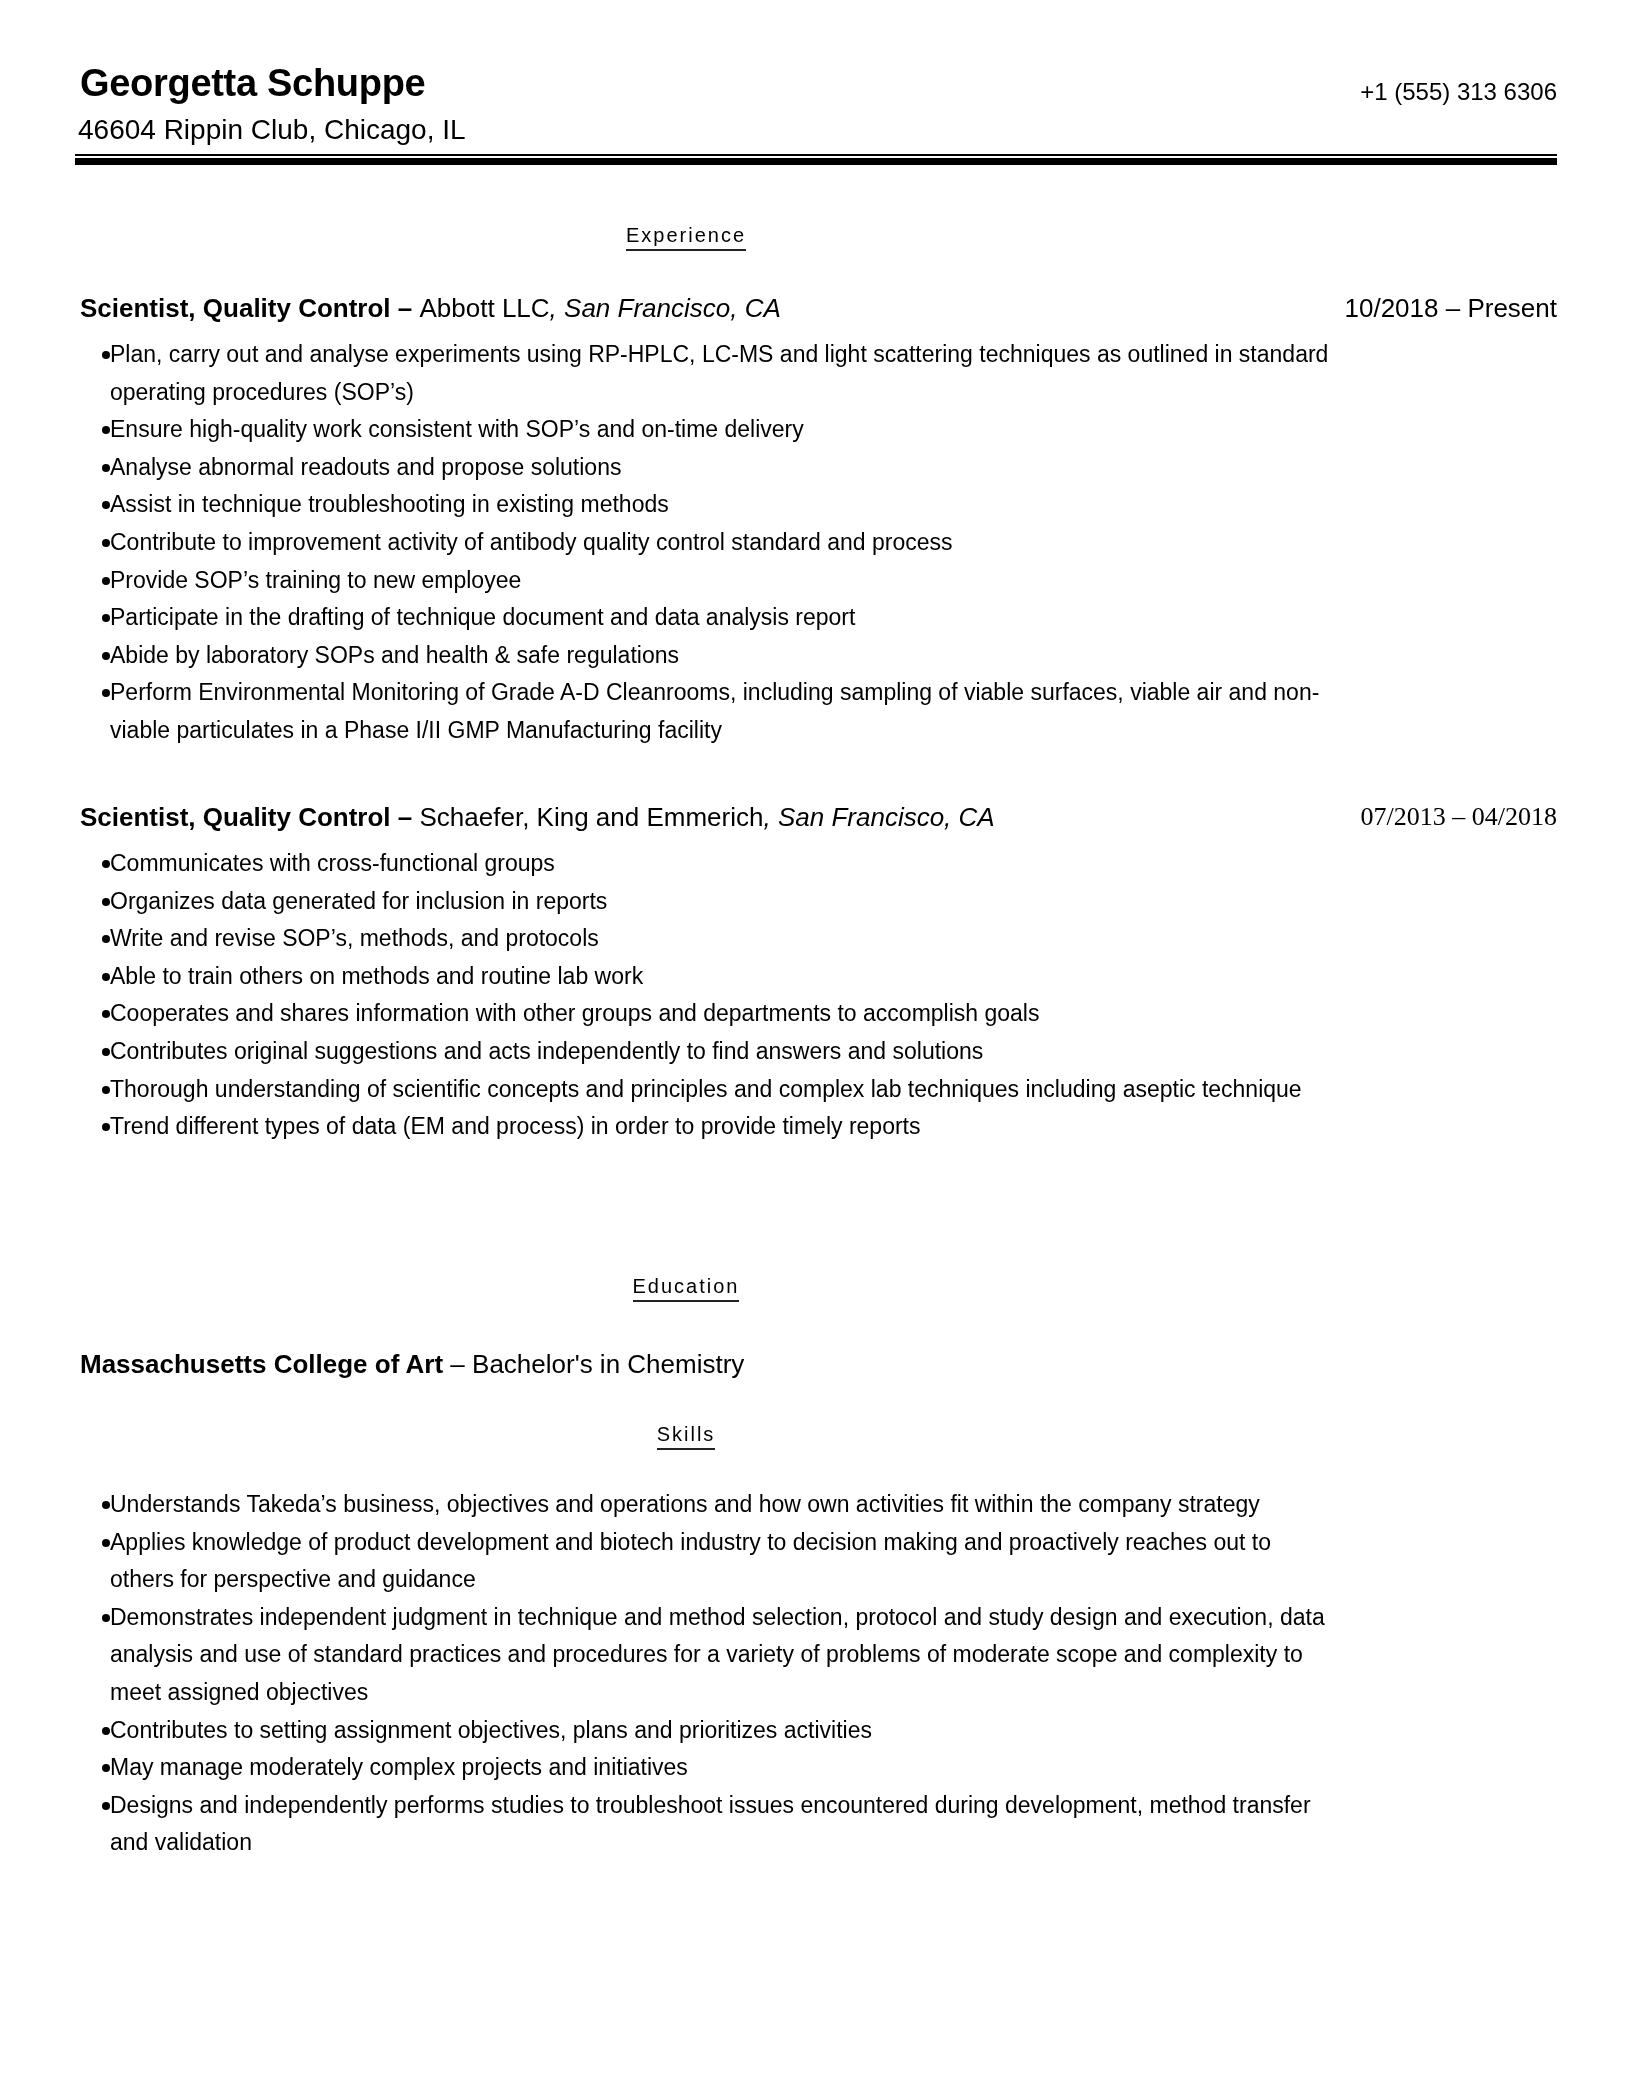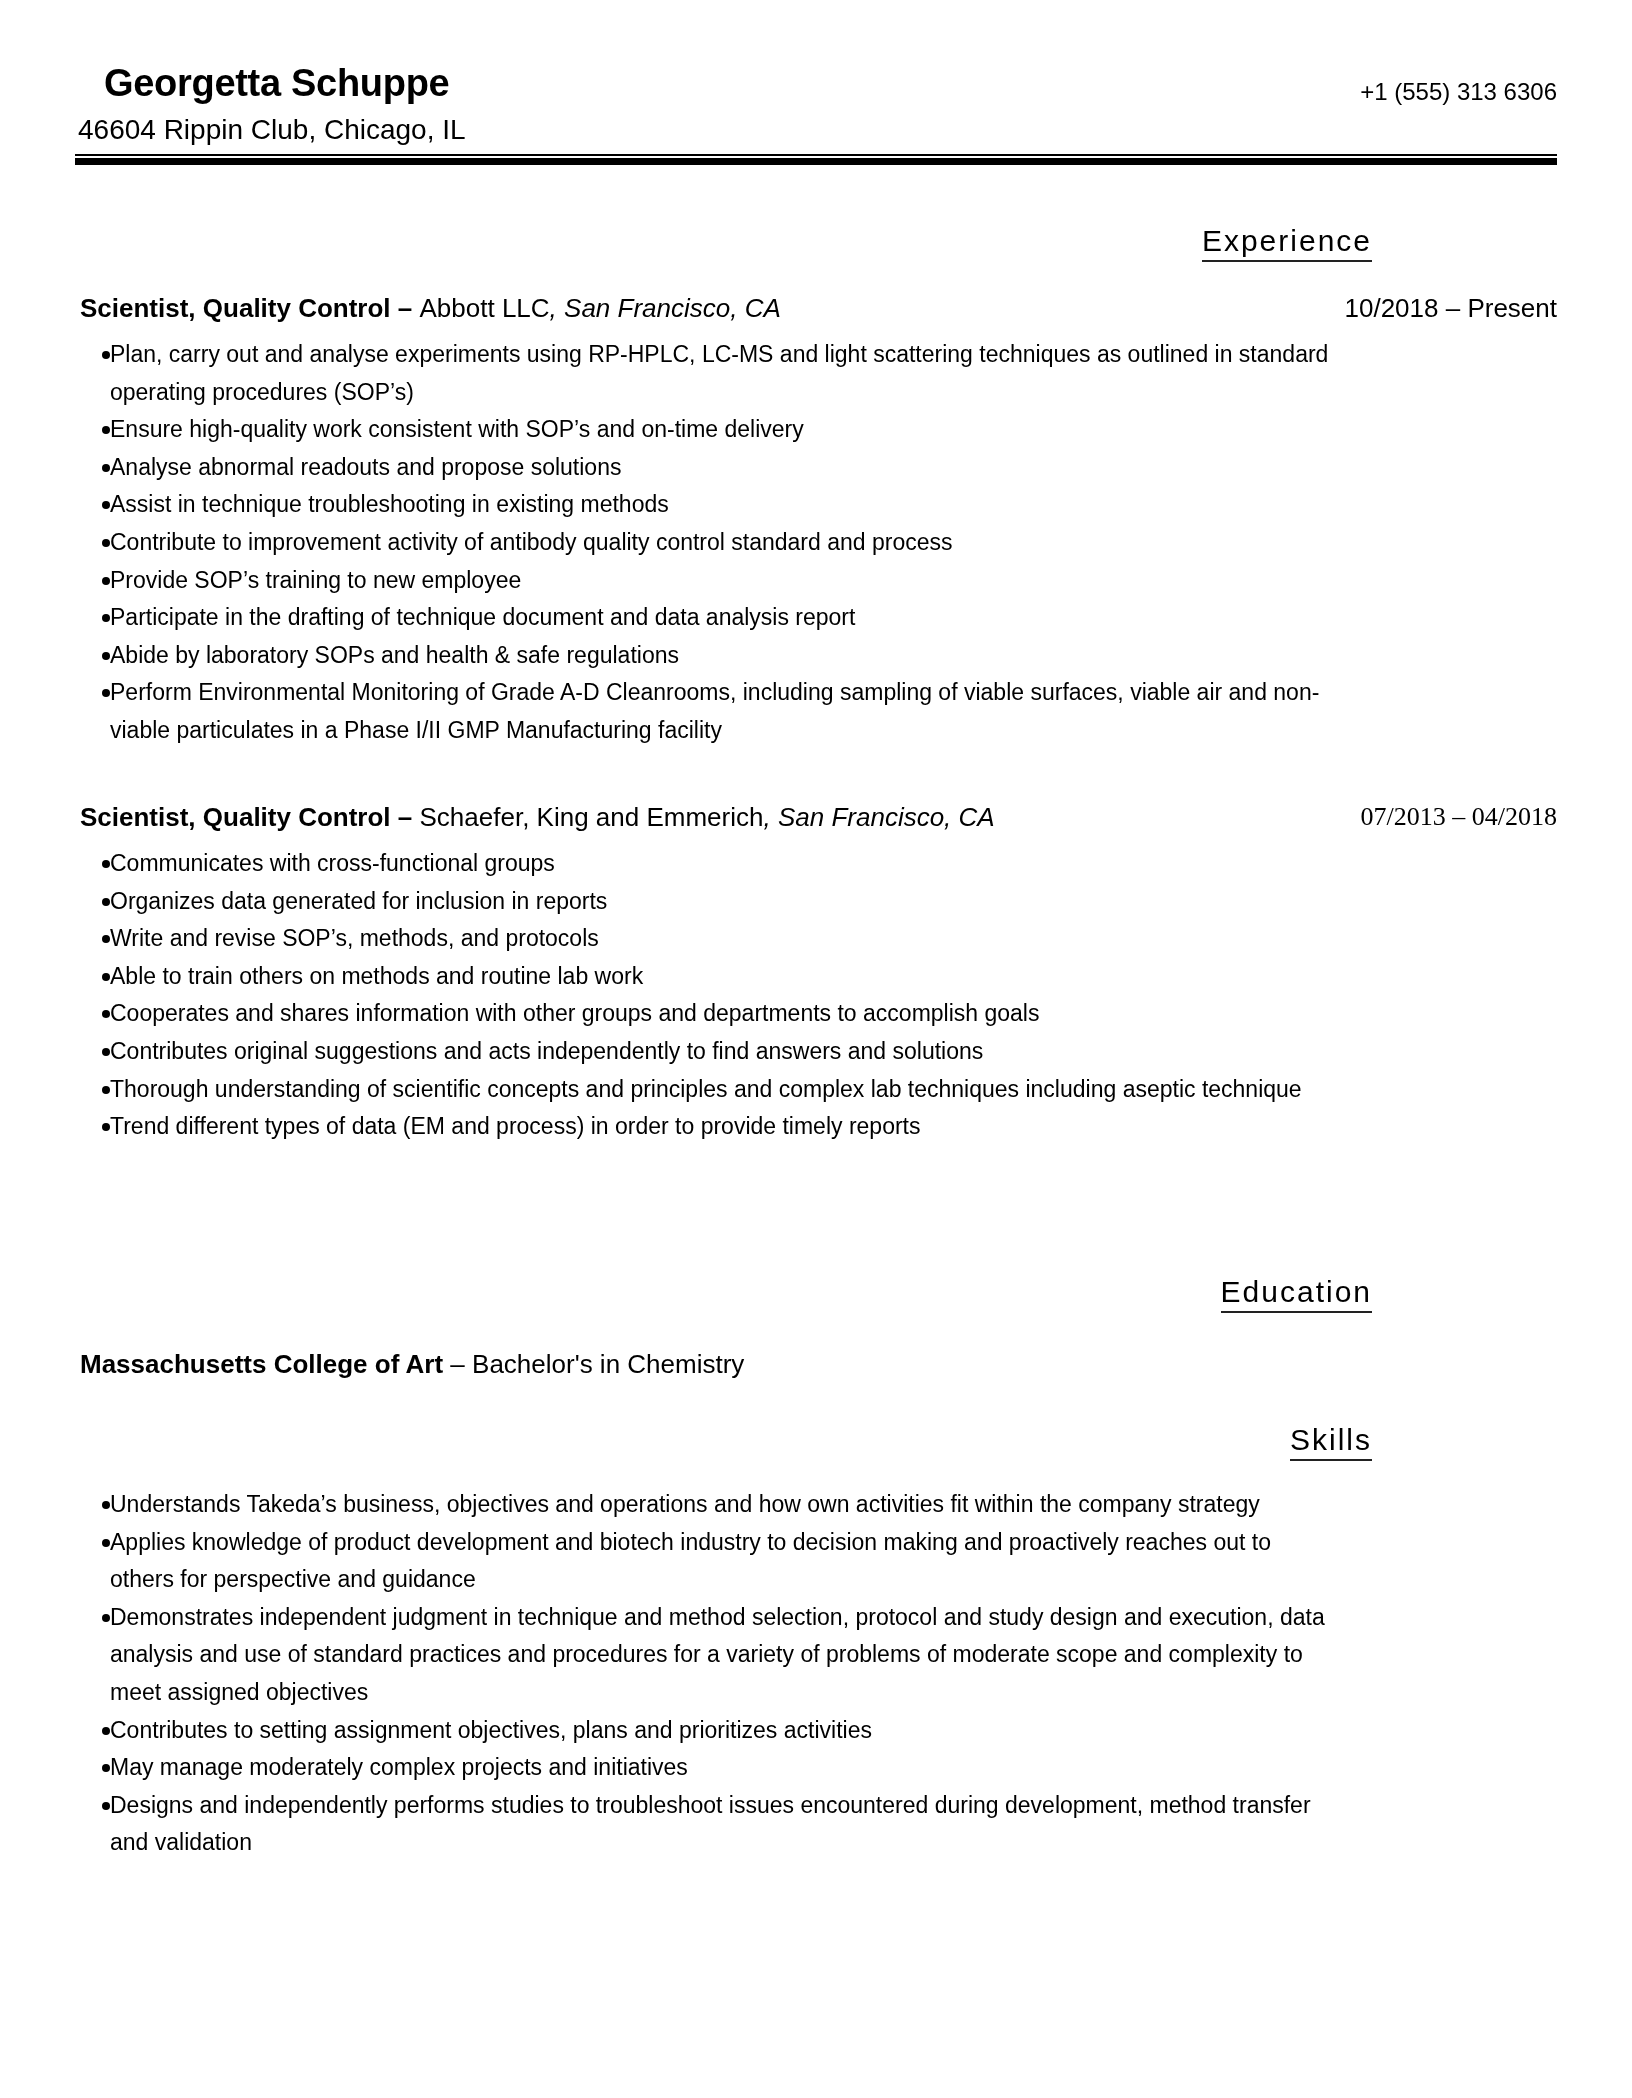--- a/index.html
+++ b/index.html
@@ -1,24 +1,24 @@
 <!DOCTYPE html>
 <html><head>
 <meta charset="utf-8">
 <style>
   html, body { margin: 0; padding: 0; background: #ffffff; }
   body { width: 1632px; height: 2098px; position: relative; overflow: hidden;
          font-family: "Liberation Sans", sans-serif; color: #000; }
   .abs { position: absolute; white-space: nowrap; }
-  .name { left: 80px; top: 62px; font-size: 38px; font-weight: bold; letter-spacing: -0.3px; margin-left: 24px; }
+  .name { left: 80px; top: 62px; font-size: 38px; font-weight: bold; letter-spacing: -0.3px; }
   .phone { right: 75px; top: 78px; font-size: 24px; }
   .address { left: 78px; top: 114px; font-size: 28px; }
   .rule-thin { left: 75px; width: 1482px; top: 154px; height: 2px; background: #000; }
   .rule-thick { left: 75px; width: 1482px; top: 158px; height: 7px; background: #000; }
-  .sec-head { left: 0; width: 1372px; text-align: right; font-size: 30px; letter-spacing: 2px; }
+  .sec-head { left: 0; width: 1372px; text-align: center; font-size: 20px; letter-spacing: 2px; }
   .sec-head span { display: inline-block; border-bottom: 2px solid #222; padding-bottom: 3px; line-height: 1.1; }
   .job-head { left: 80px; font-size: 26px; }
   .job-head b { font-weight: bold; }
   .job-head i { font-style: italic; }
   .job-date { right: 75px; font-size: 26px; }
   ul.bl { position: absolute; left: 0; margin: 0; padding: 0; list-style: none; }
   ul.bl li { position: relative; padding-left: 110px; font-size: 23px; line-height: 37.6px; white-space: nowrap; }
   ul.bl li .dot { position: absolute; left: 102px; top: 15px; width: 8px; height: 8px; border-radius: 50%; background: #000; }
   ul.bl li .ln { display: block; }
   .edu { left: 80px; font-size: 26px; }

